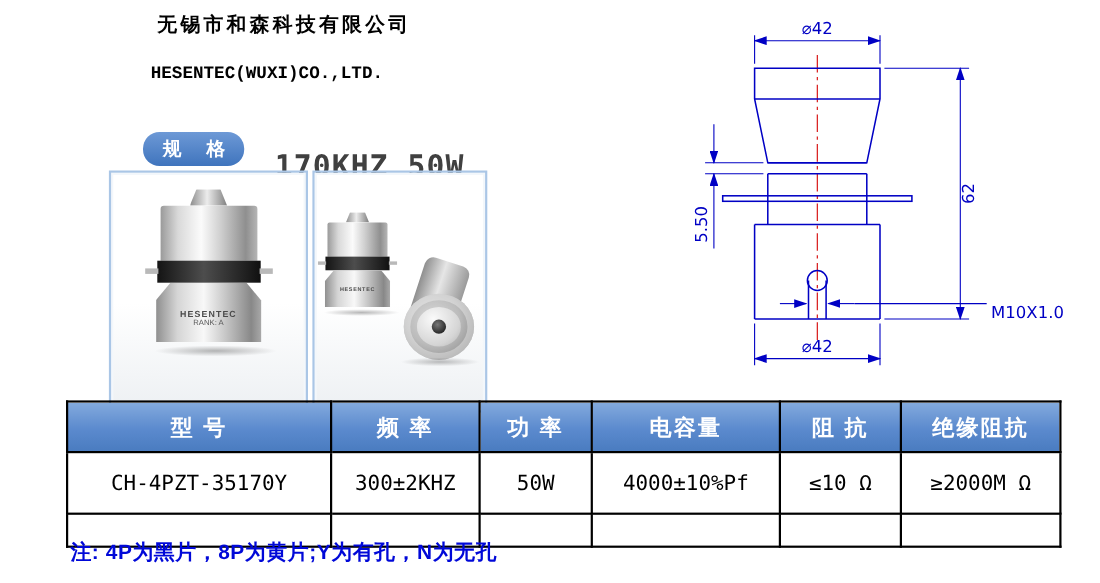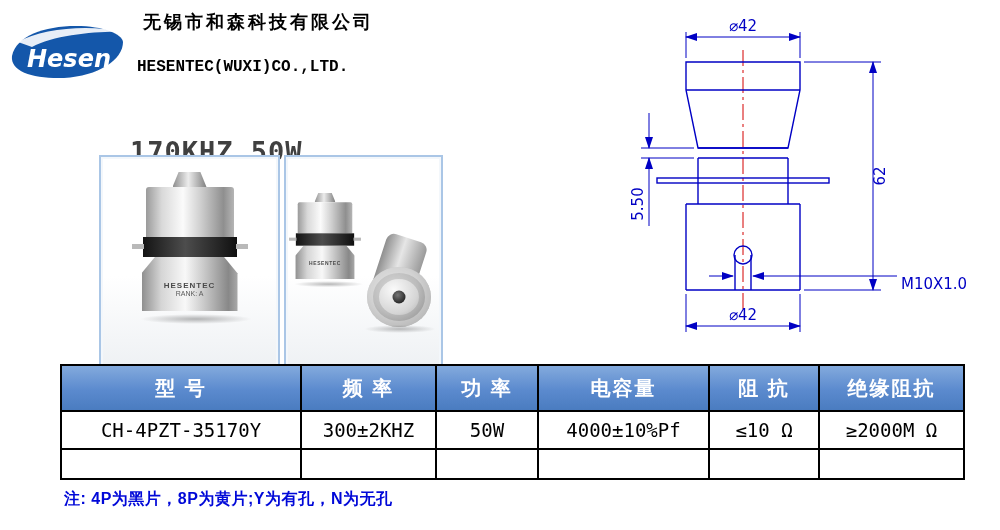--- a/index.html
+++ b/index.html
@@ -63,45 +63,39 @@
 
   
   .drawing { position:absolute; left:605px; top:8px; }
 
   
   .spec-table { position:absolute; left:60px; top:364px; border-collapse:collapse; table-layout:fixed; }
   .spec-table th, .spec-table td { border:2px solid #000; text-align:center; vertical-align:middle;
                                    overflow:hidden; white-space:nowrap; }
   .spec-table th { height:46px; color:#fff; font-size:20px; font-weight:bold; letter-spacing:2px;
                    background:linear-gradient(180deg,#83aadd 0%,#5b8ace 55%,#4a7cc0 100%); }
-  .spec-table td { height:38px; font-size:19px;
+  .spec-table td { height:56px; font-size:19px;
                    font-family:"DejaVu Sans Mono","Liberation Mono",monospace; }
   .spec-table tr.empty-row td { height:30px; }
 
   
-  .footnote { position:absolute; left:64px; top:489px; color:#0008d8; font-size:16px;
+  .footnote { position:absolute; left:64px; top:489px; color:#0008d8; font-size:19px;
               font-weight:bold; letter-spacing:0.5px; }
 </style>
 </head>
 <body>
 
 <div class="page">
 
-  <div class="logo">
-    <svg width="120" height="64" viewBox="0 0 120 64">
-      <path d="M6 36 C 10 16, 38 6, 70 6 C 98 6, 116 14, 117 22 C 117 40, 92 56, 58 58 C 28 59, 4 52, 6 36 Z" fill="#1457aa"></path>
-      <path d="M12 22 C 36 8, 84 4, 117 12 C 92 11, 48 15, 26 27 Z" fill="#ffffff" opacity="0.9"></path>
-      <text x="21" y="47" font-size="24" font-style="italic" font-weight="bold" fill="#ffffff" font-family="'DejaVu Sans', sans-serif">Hesen</text>
-    </svg>
-  </div>
 
   <div class="company-cn">无锡市和森科技有限公司</div>
   <div class="company-en">HESENTEC(WUXI)CO.,LTD.</div>
 
   <div class="spec-row">
+    <span class="spec-badge">规 格</span>
     <span class="spec-value">170KHZ 50W</span>
   </div>
 
   <div class="photo-frame frame1">
     <div class="transducer">
       <div class="t-nut"></div>
       <div class="t-cyl"></div>
       <div class="t-ceramic">
         <span class="t-tab left"></span>
         <span class="t-tab right"></span>

